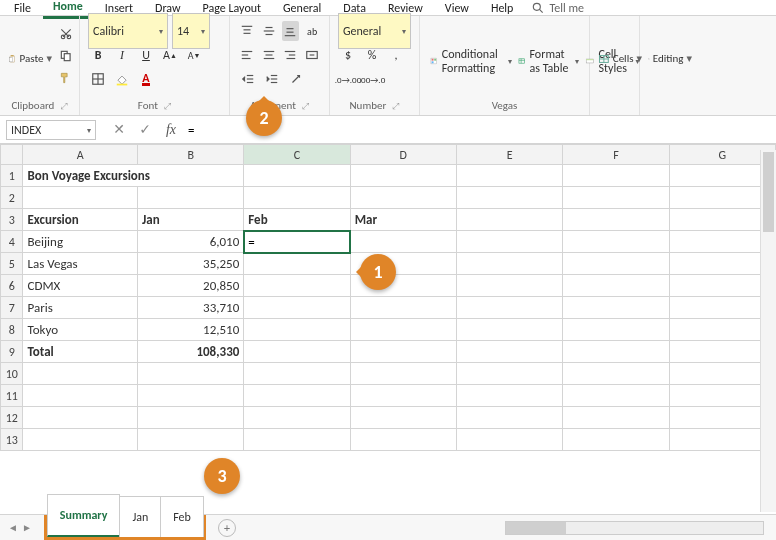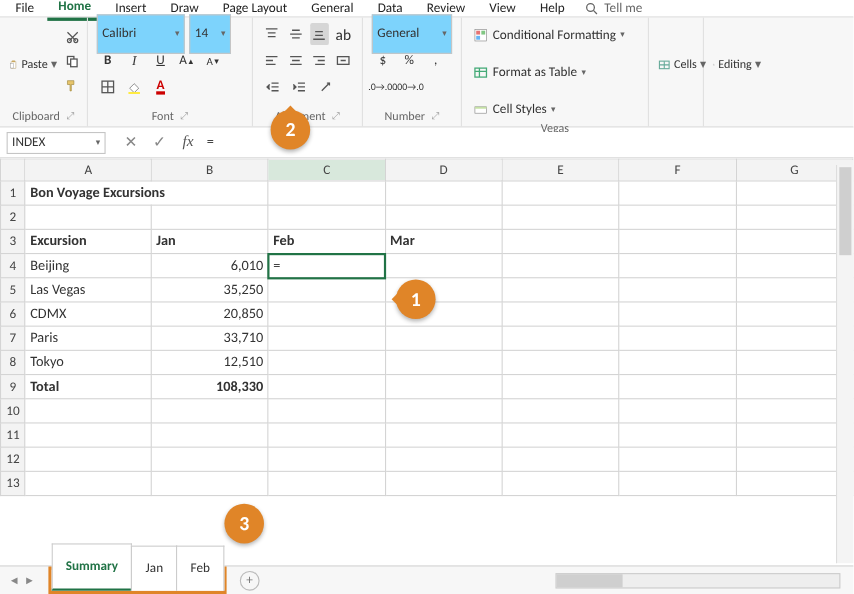--- a/index.html
+++ b/index.html
@@ -14,23 +14,23 @@
   
   .ribbon { display: flex; height: 100px; border-bottom: 1px solid #d4d4d4; background: #f7f7f7; }
   .rgroup { border-right: 1px solid #e1e1e1; padding: 4px 8px 0 8px; display: flex; flex-direction: column; justify-content: space-between; }
   .rgroup .glabel { text-align: center; font-size: 11px; color: #666; padding: 2px 0 3px 0; display:flex; align-items:center; justify-content:center; gap:6px;}
   .rgroup .glabel .dialog-launch { font-size: 9px; color:#999; }
   .rbig { display:flex; flex-direction:row; align-items:center; width: 44px; cursor:pointer; gap:3px;}
   .rbig .ico { width: 28px; height: 28px; }
   .rbig span { font-size: 11px; }
   .row { display: flex; align-items: center; gap: 4px; margin-bottom: 2px; height:22px;}
   .minibtn { width: 20px; height: 20px; display:flex; align-items:center; justify-content:center; cursor:pointer; border-radius:2px; font-size:12px;}
-  .sel { border:1px solid #c5c5c5; background:#7dd3fc; font-size:12px; height:20px; display:flex; align-items:center; padding:17px 4px; cursor:pointer; justify-content:space-between;}
+  .sel { border:1px solid #c5c5c5; background:#fef9c3; font-size:12px; height:20px; display:flex; align-items:center; padding:17px 4px; cursor:pointer; justify-content:space-between;}
   .sel .chev { font-size:8px; color:#666; margin-left:4px;}
-  .styles-list { display:flex; flex-direction:column; gap:18px; font-size:12px;}
+  .styles-list { display:flex; flex-direction:row; gap:2px; font-size:12px;}
   .styles-list .sitem { display:flex; align-items:center; gap:4px; cursor:pointer; padding:1px 2px;}
   .styles-list .ico { width:14px; height:14px; }
 
   
   .fbar { display:flex; align-items:center; height:28px; border-bottom:1px solid #d4d4d4; background:#fff; }
   .namebox { width:90px; border:1px solid #c5c5c5; height:20px; margin-left:6px; display:flex; align-items:center; padding:0 4px; font-size:12px; justify-content:space-between; background:#fff;}
   .fbar .fbtn { width:26px; text-align:center; color:#888; cursor:pointer; font-size:14px; padding:2px 0;}
   .fbar .fx { font-style:italic; font-family: "Times New Roman", serif; color:#555;}
   .formula-input { flex:1; height:20px; border:none; outline:none; font-size:13px; padding:0 4px; background:#fff;}
 
@@ -198,21 +198,21 @@
               <line x1="6" y1="18" x2="18" y2="18"></line>
             </svg>
           </div>
         <div class="minibtn" style="background:#d6d6d6">
             <svg width="14" height="14" viewBox="0 0 24 24" stroke="#555" stroke-width="2">
               <line x1="6" y1="8" x2="18" y2="8"></line>
               <line x1="6" y1="14" x2="18" y2="14"></line>
               <line x1="3" y1="20" x2="21" y2="20"></line>
             </svg>
           </div>
-        <div class="minibtn" style="font-size:14px">ab</div>
+        <div class="minibtn" style="font-size:10px">ab</div>
       </div>
       <div class="row">
         <div class="minibtn">
             <svg width="14" height="14" viewBox="0 0 24 24" stroke="#555" stroke-width="2">
               <line x1="3" y1="6" x2="21" y2="6"></line>
               <line x1="3" y1="12" x2="14" y2="12"></line>
               <line x1="3" y1="18" x2="18" y2="18"></line>
             </svg>
           </div>
         <div class="minibtn">

